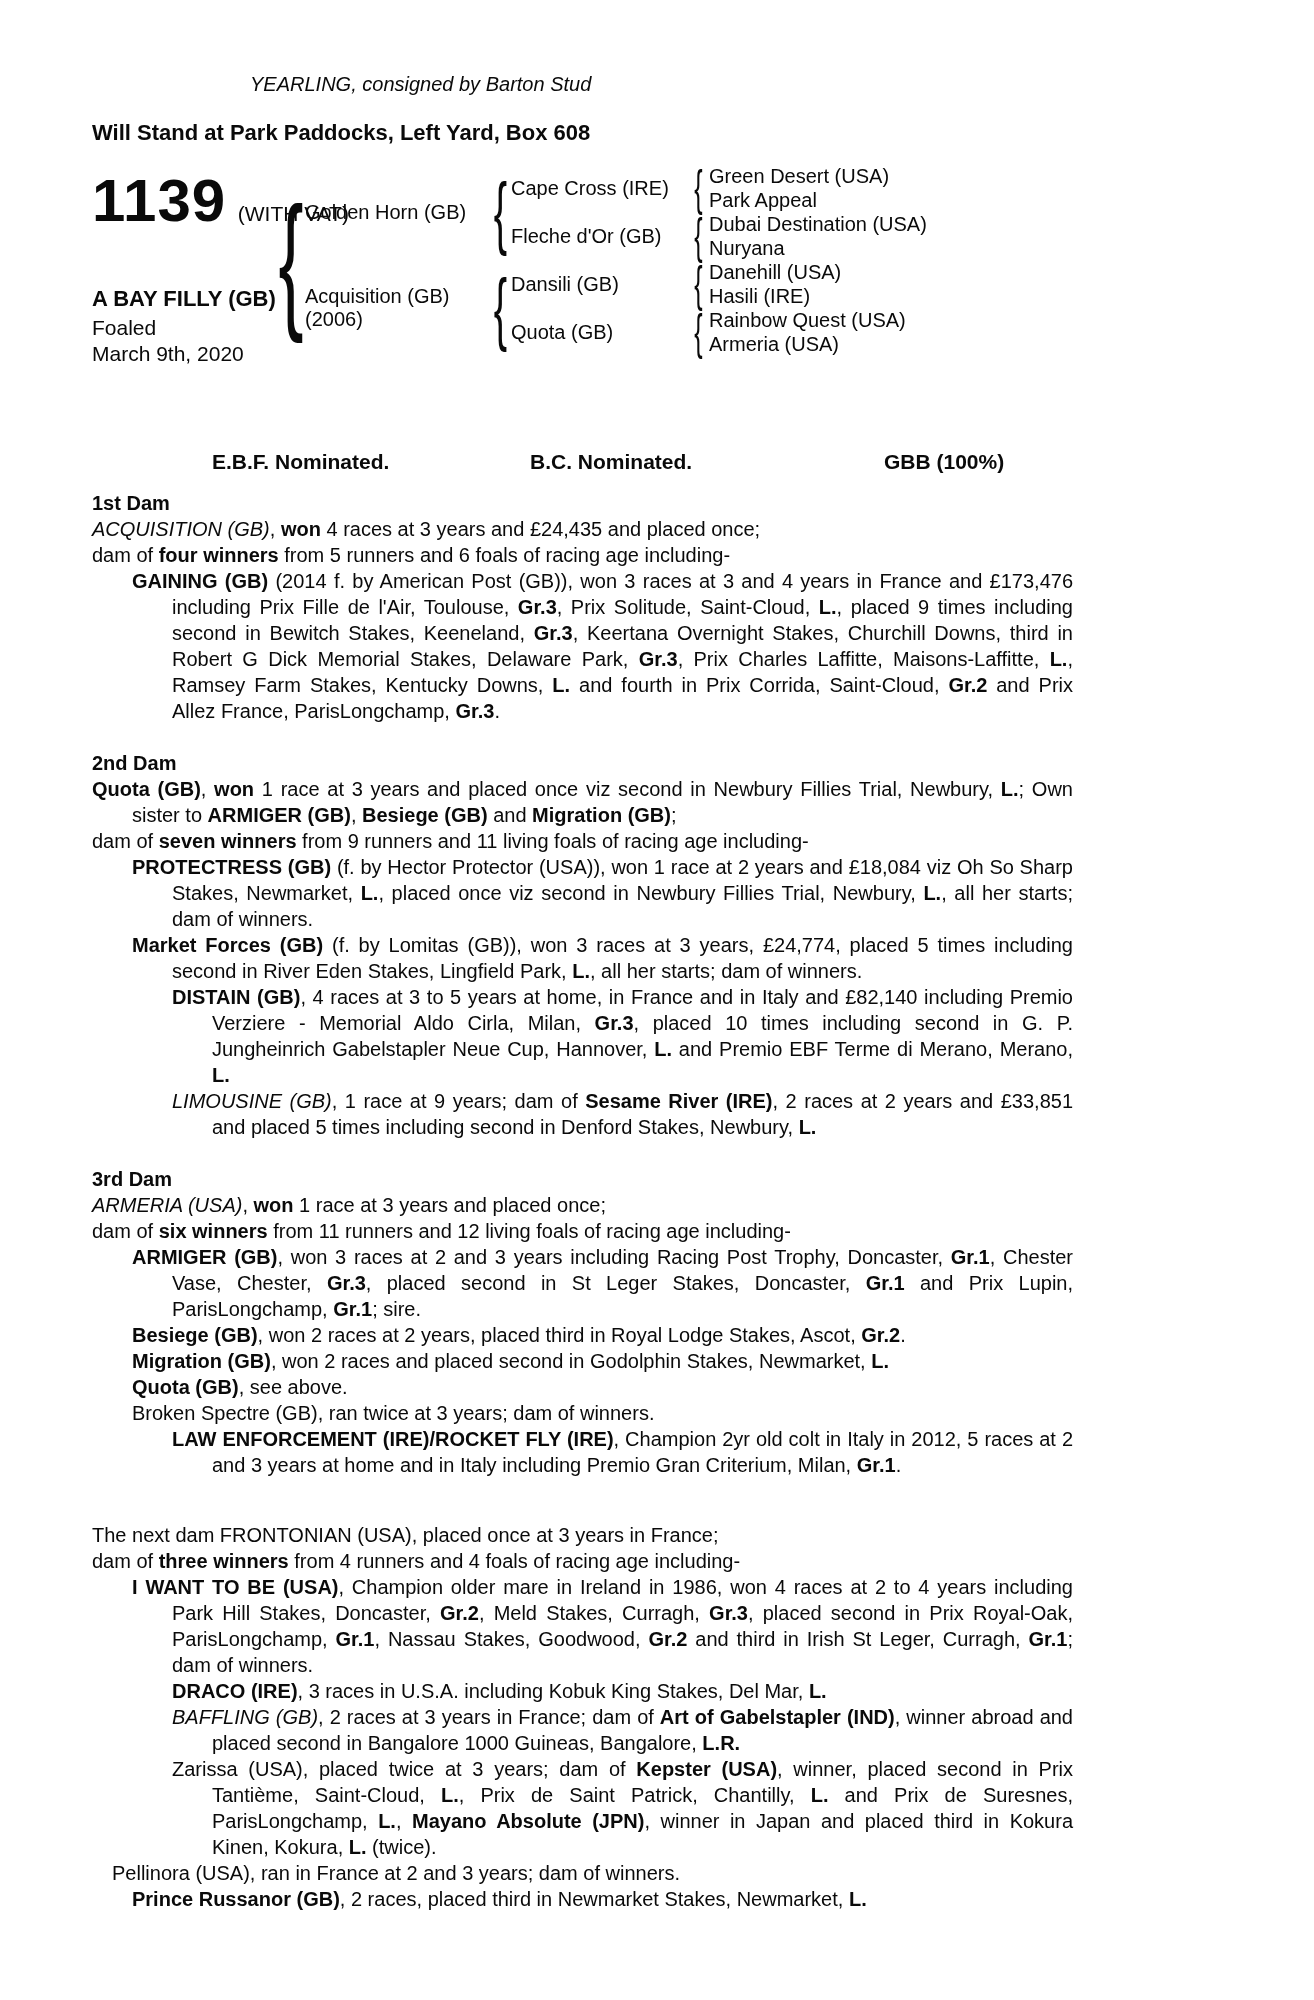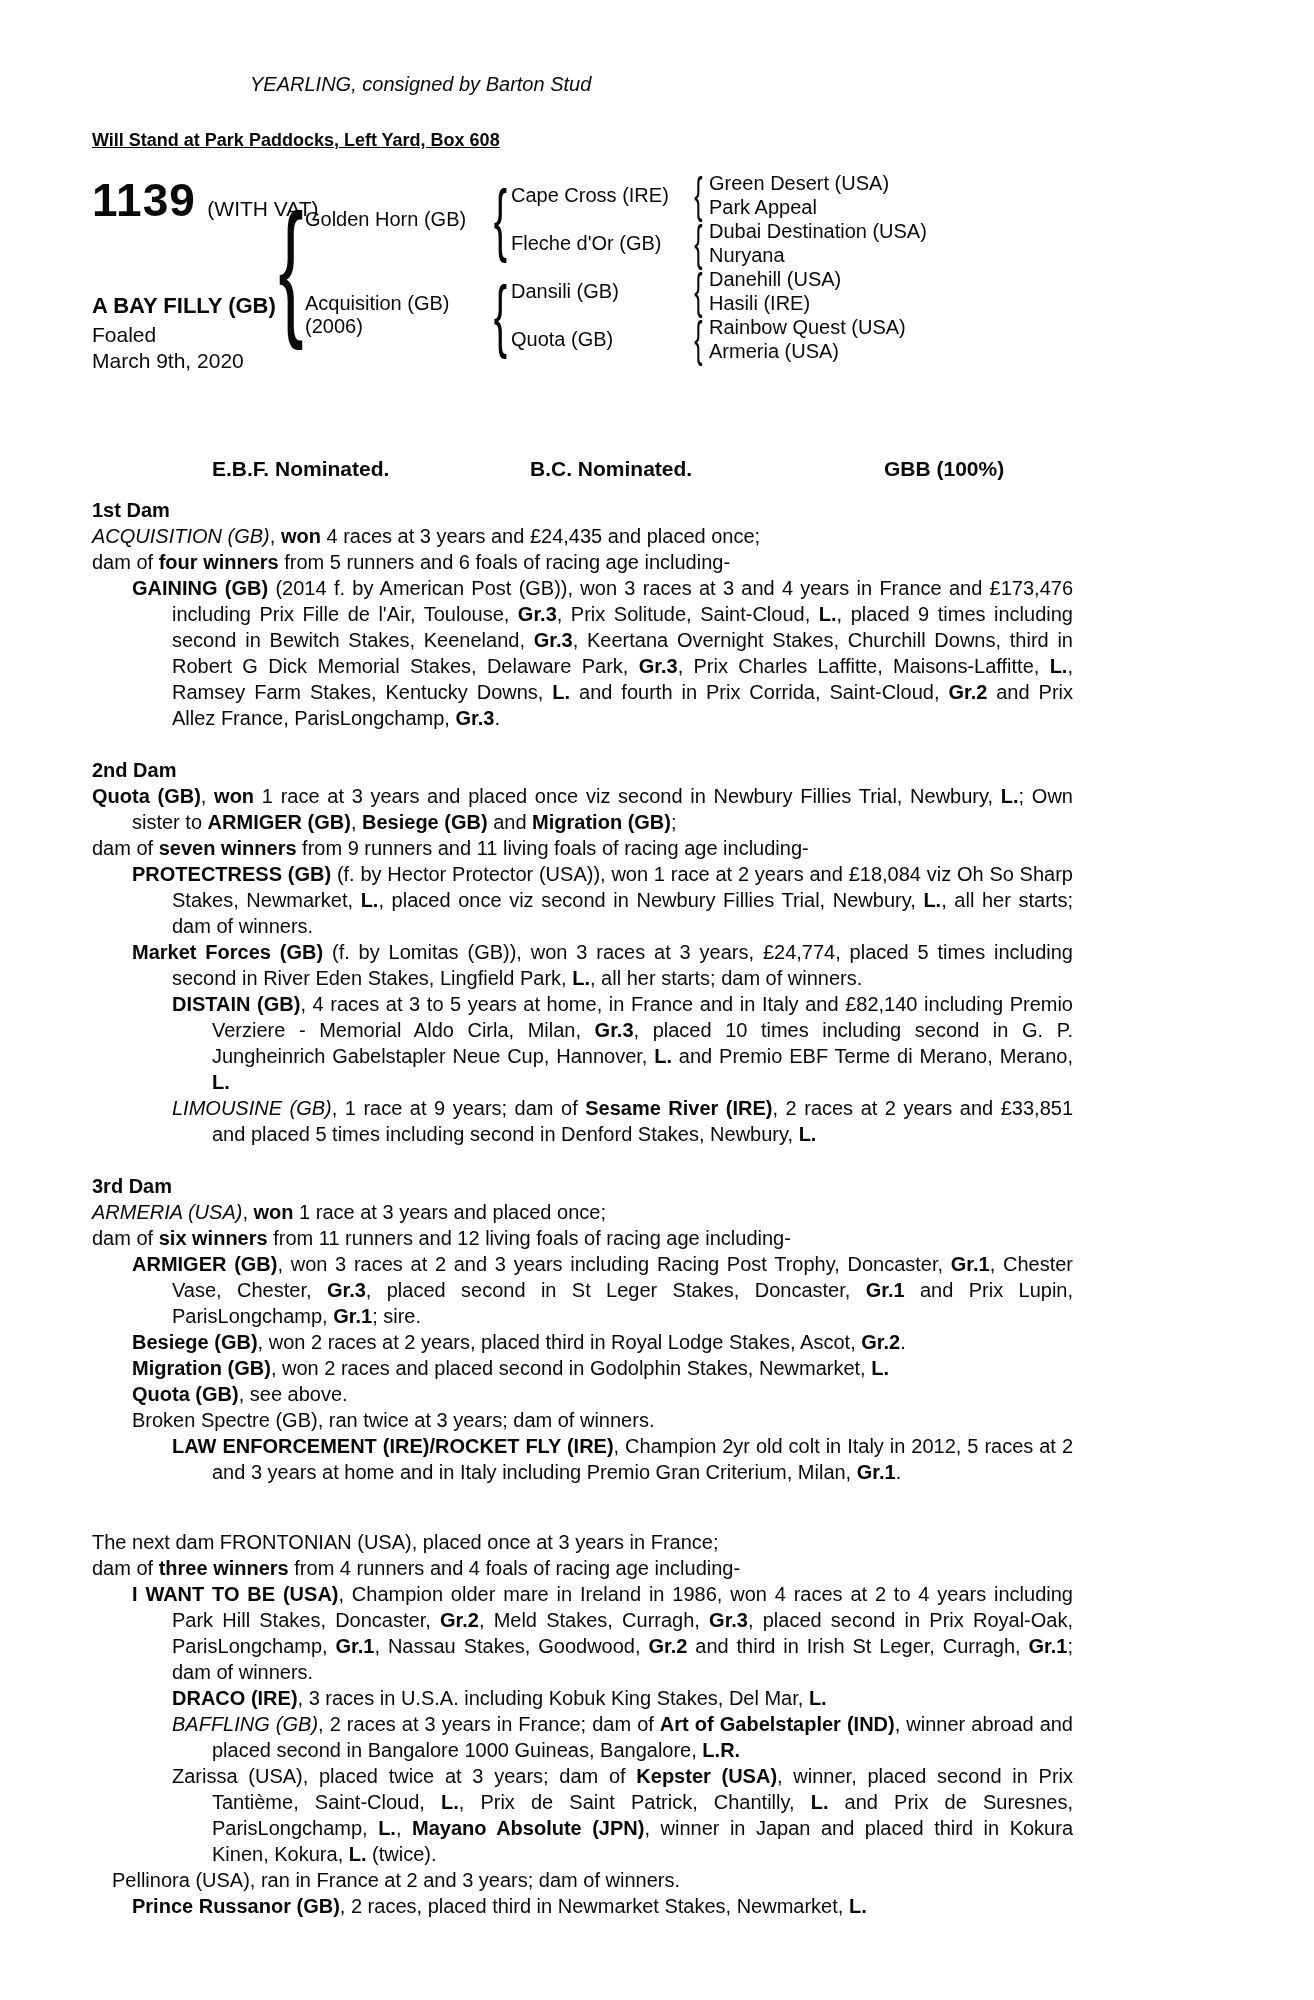--- a/index.html
+++ b/index.html
@@ -6,33 +6,33 @@
   body{
     width:1314px;height:2000px;background:#ffffff;color:#0a0a0a;
     font-family:"Liberation Sans",sans-serif;
     -webkit-font-smoothing:antialiased;
   }
   .page{padding:0 50px 0 92px;width:981px;}
   .title{
     padding-top:70px;margin-left:158px;
     font-style:italic;font-size:20px;line-height:28px;
   }
-  .stand{margin-top:29px;font-weight:bold;font-size:18px;line-height:26px;text-decoration:underline;}
+  .stand{margin-top:22px;font-weight:bold;font-size:22px;line-height:26px;}
 
   
   .pedigree{
     margin-top:18px;
     display:grid;
     grid-template-columns:185px 28px 184px 22px 176px 22px 1fr;
     grid-template-rows:repeat(8,24px);
     font-size:20px;
   }
   .lot-cell{grid-area:1/1/9/2;position:relative;}
   .lot-line{position:absolute;top:2px;left:0;white-space:nowrap;}
-  .lot-num{font-weight:bold;font-size:46px;letter-spacing:1px;}
+  .lot-num{font-weight:bold;font-size:60px;letter-spacing:1px;}
   .lot-vat{font-size:21px;margin-left:6px;}
   .horse-name{position:absolute;top:122px;left:0;font-weight:bold;font-size:22px;white-space:nowrap;}
   .foaled{position:absolute;top:152px;left:0;font-size:21px;}
   .foaled-date{position:absolute;top:178px;left:0;font-size:21px;white-space:nowrap;}
 
   .brace{display:flex;align-items:center;justify-content:center;overflow:visible;}
   .brace > span{display:block;line-height:1;font-weight:normal;transform:scaleX(.5);}
   .b-lg{grid-area:1/2/9/3;}  .b-lg > span{font-size:150px;}
   .b-m1{grid-area:1/4/5/5;}  .b-m2{grid-area:5/4/9/5;}
   .b-m1 > span,.b-m2 > span{font-size:80px;}

